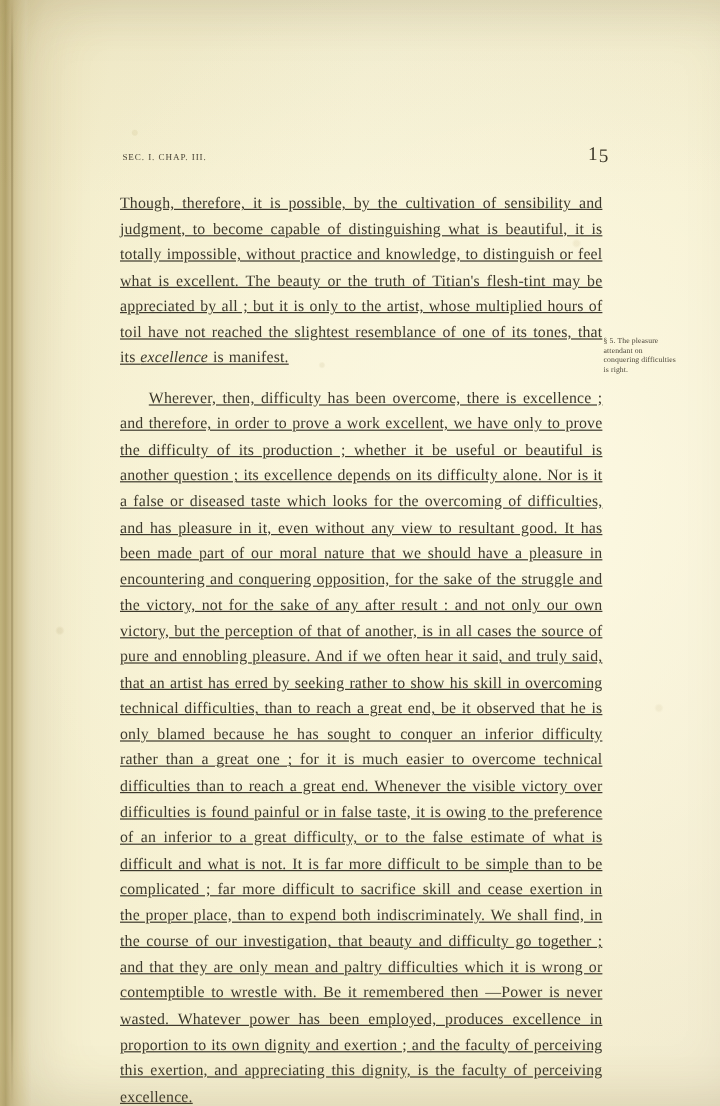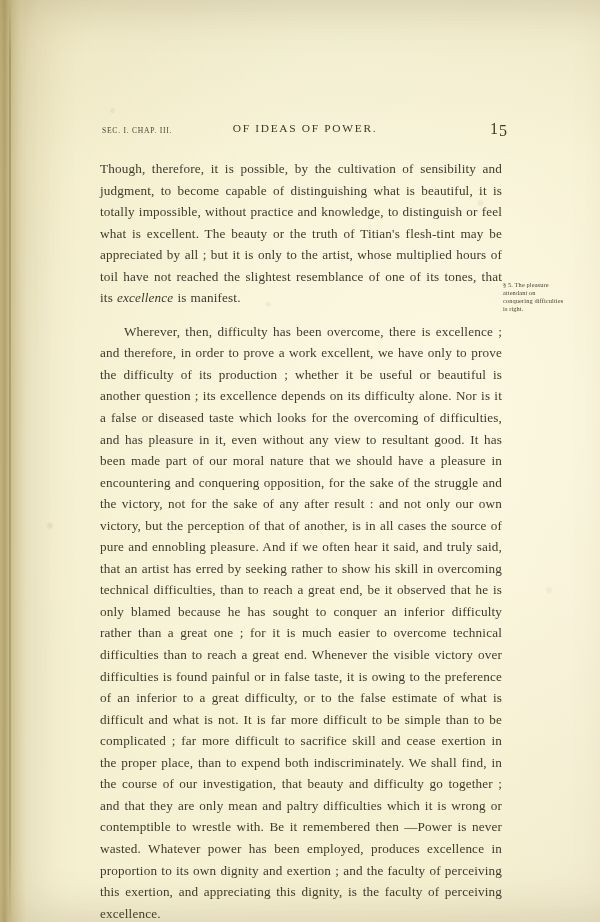--- a/index.html
+++ b/index.html
@@ -92,20 +92,21 @@
 
   p.body {
     margin: 0 0 0 0;
     font-size: 13.2px;
     line-height: 21.55px;
     text-align: justify;
     text-justify: inter-word;
     color: #3e3a2d;
     letter-spacing: .15px;
     word-spacing: .6px;
+    text-decoration: underline;
   }
   p.body + p.body { margin-top: 12px; }
   p.indent { text-indent: 24px; }
   .it { font-style: italic; }
 
   
   .sidenote {
     position: absolute;
     left: 503px;
     top: 281px;
@@ -133,21 +134,20 @@
   <div class="gutter">
     <div class="gutter-line"></div>
   </div>
 
   <div class="grain"></div>
 
   <div class="page-inner">
 
     <div class="runhead">
       <span class="sec">SEC. I. CHAP. III.</span>
-      <span class="title">OF IDEAS OF POWER.</span>
       <span class="folio"><span>1</span><span class="lo">5</span></span>
     </div>
 
     <p class="body"><span>Though, therefore, it is possible, by the cultivation of sensibility and judgment, to become capable of distinguishing what is beautiful, it is totally impossible, without practice and knowledge, to distinguish or feel what is excellent.   The beauty or the truth of Titian's flesh-tint may be appreciated by all ; but it is only to the artist, whose multiplied hours of toil have not reached the slightest resemblance of one of its tones, that its </span><span class="it">excellence</span><span> is manifest.</span></p>
 
     <p class="body indent">Wherever, then, difficulty has been overcome, there is excellence ; and therefore, in order to prove a work excellent, we have only to prove the difficulty of its production ; whether it be useful or beautiful is another question ; its excellence depends on its difficulty alone.   Nor is it a false or diseased taste which looks for the overcoming of difficulties, and has pleasure in it, even without any view to resultant good.   It has been made part of our moral nature that we should have a pleasure in encountering and conquering opposition, for the sake of the struggle and the victory, not for the sake of any after result : and not only our own victory, but the perception of that of another, is in all cases the source of pure and ennobling pleasure.   And if we often hear it said, and truly said, that an artist has erred by seeking rather to show his skill in overcoming technical difficulties, than to reach a great end, be it observed that he is only blamed because he has sought to conquer an inferior difficulty rather than a great one ; for it is much easier to overcome technical difficulties than to reach a great end.   Whenever the visible victory over difficulties is found painful or in false taste, it is owing to the preference of an inferior to a great difficulty, or to the false estimate of what is difficult and what is not.   It is far more difficult to be simple than to be complicated ; far more difficult to sacrifice skill and cease exertion in the proper place, than to expend both indiscriminately.   We shall find, in the course of our investigation, that beauty and difficulty go together ; and that they are only mean and paltry difficulties which it is wrong or contemptible to wrestle with.   Be it remembered then —Power is never wasted.   Whatever power has been employed, produces excellence in proportion to its own dignity and exertion ; and the faculty of perceiving this exertion, and appreciating this dignity, is the faculty of perceiving excellence.</p>
 
   </div>
 
   <div class="sidenote"><span>§ 5.</span> <span>The pleasure attendant on conquering difficulties is right.</span></div>

